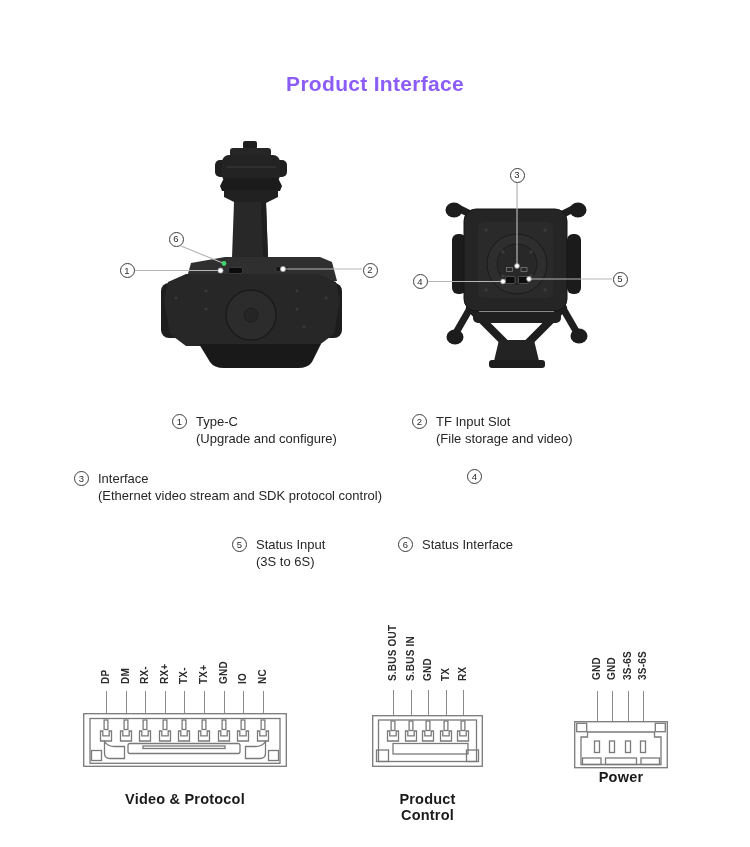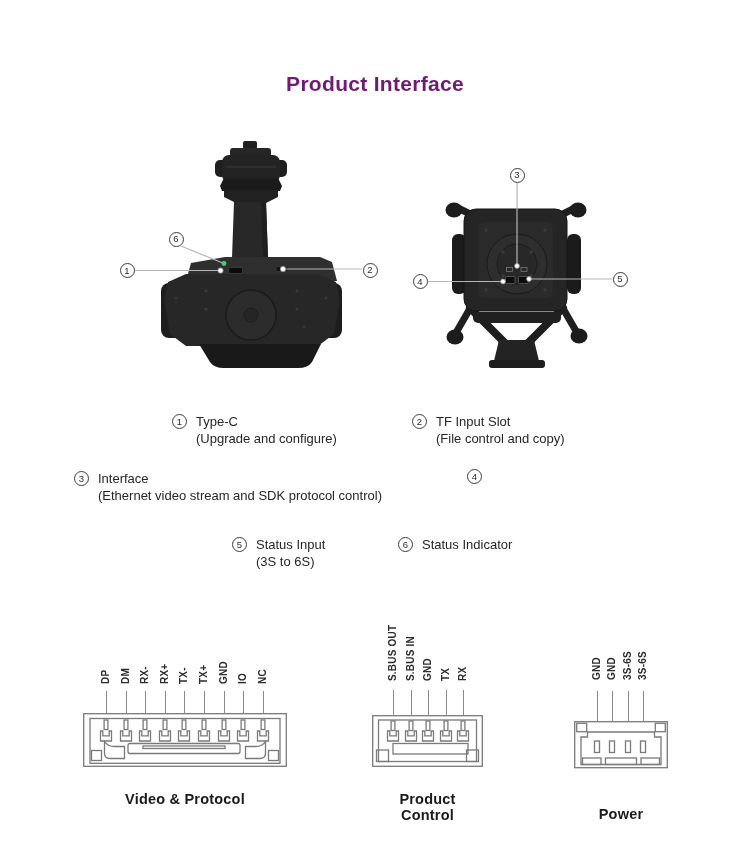--- a/index.html
+++ b/index.html
@@ -2,21 +2,21 @@
 <html><head>
 <meta charset="utf-8">
 <style>
   html,body{margin:0;padding:0;background:#fff;}
   #page{
     position:relative;width:750px;height:847px;background:#ffffff;overflow:hidden;
     font-family:"Liberation Sans","DejaVu Sans",sans-serif;color:#262626;
   }
   .page-title{
     position:absolute;left:0;top:72px;width:750px;text-align:center;
-    font-size:21px;font-weight:bold;color:#701a75;letter-spacing:.3px;
+    font-size:21px;font-weight:bold;color:#8b5cf6;letter-spacing:.3px;
   }
   .layer{position:absolute;left:0;top:130px;}
   .callout{
     position:absolute;width:15px;height:15px;border:1.2px solid #3d3d3d;border-radius:50%;
     display:flex;align-items:center;justify-content:center;font-size:9.5px;color:#2b2b2b;
     background:#fff;box-sizing:border-box;line-height:1;
   }
   .item{position:absolute;display:flex;gap:9px;}
   .item .num{
     flex:none;width:15px;height:15px;border:1.2px solid #3d3d3d;border-radius:50%;
@@ -161,21 +161,21 @@
     <div class="num">1</div>
     <div class="txt">
       <div>Type-C</div>
       <div>(Upgrade and configure)</div>
     </div>
   </div>
   <div class="item" style="left:412px;top:413px">
     <div class="num">2</div>
     <div class="txt">
       <div>TF Input Slot</div>
-      <div>(File control and copy)</div>
+      <div>(File storage and video)</div>
     </div>
   </div>
   <div class="item" style="left:74px;top:470px">
     <div class="num">3</div>
     <div class="txt">
       <div>Interface</div>
       <div>(Ethernet video stream and SDK protocol control)</div>
     </div>
   </div>
   <div class="item" style="left:467px;top:468px">
@@ -184,21 +184,21 @@
   <div class="item" style="left:232px;top:536px">
     <div class="num">5</div>
     <div class="txt">
       <div>Status Input</div>
       <div>(3S to 6S)</div>
     </div>
   </div>
   <div class="item" style="left:398px;top:536px">
     <div class="num">6</div>
     <div class="txt">
-      <div>Status Indicator</div>
+      <div>Status Interface</div>
     </div>
   </div>
 
   <div class="pinlabel" style="left:100px;top:684px">DP</div>
   <div class="pinlabel" style="left:120px;top:684px">DM</div>
   <div class="pinlabel" style="left:139px;top:684px">RX-</div>
   <div class="pinlabel" style="left:159px;top:684px">RX+</div>
   <div class="pinlabel" style="left:178px;top:684px">TX-</div>
   <div class="pinlabel" style="left:198px;top:684px">TX+</div>
   <div class="pinlabel" style="left:218px;top:684px">GND</div>
@@ -309,15 +309,15 @@
       <path d="M7 16 H13.5 V11 H80.5 V16 H87 V43.5 H7 Z"></path>
       <use href="#ppC" x="23" y="20"></use>
         <use href="#ppC" x="38" y="20"></use>
       <use href="#ppC" x="54" y="20"></use>
         <use href="#ppC" x="69" y="20"></use>
       <rect x="8.5" y="37" width="18.5" height="6.5"></rect>
       <rect x="31.5" y="37" width="31" height="6.5"></rect>
       <rect x="67" y="37" width="18.5" height="6.5"></rect>
     </g>
   </svg>
-  <div class="conn-title" style="left:574px;top:806px;width:94px">Power</div>
+  <div class="conn-title" style="left:574px;top:769px;width:94px">Power</div>
 
 </div>
 
 </body></html>

